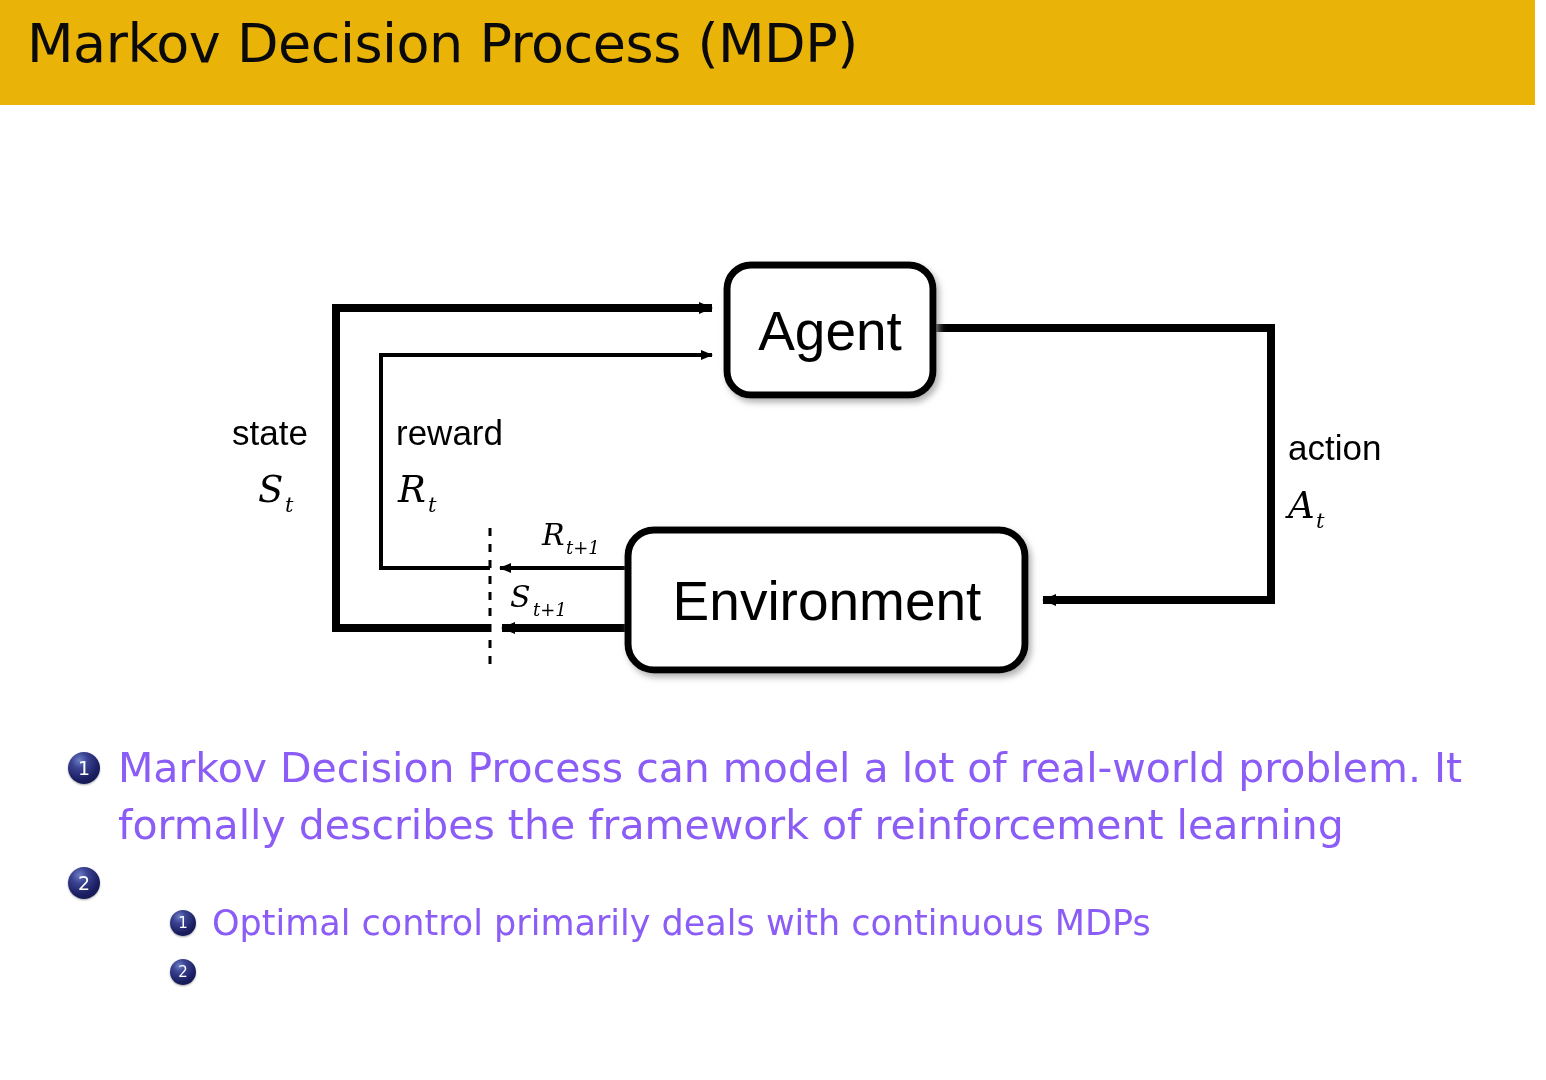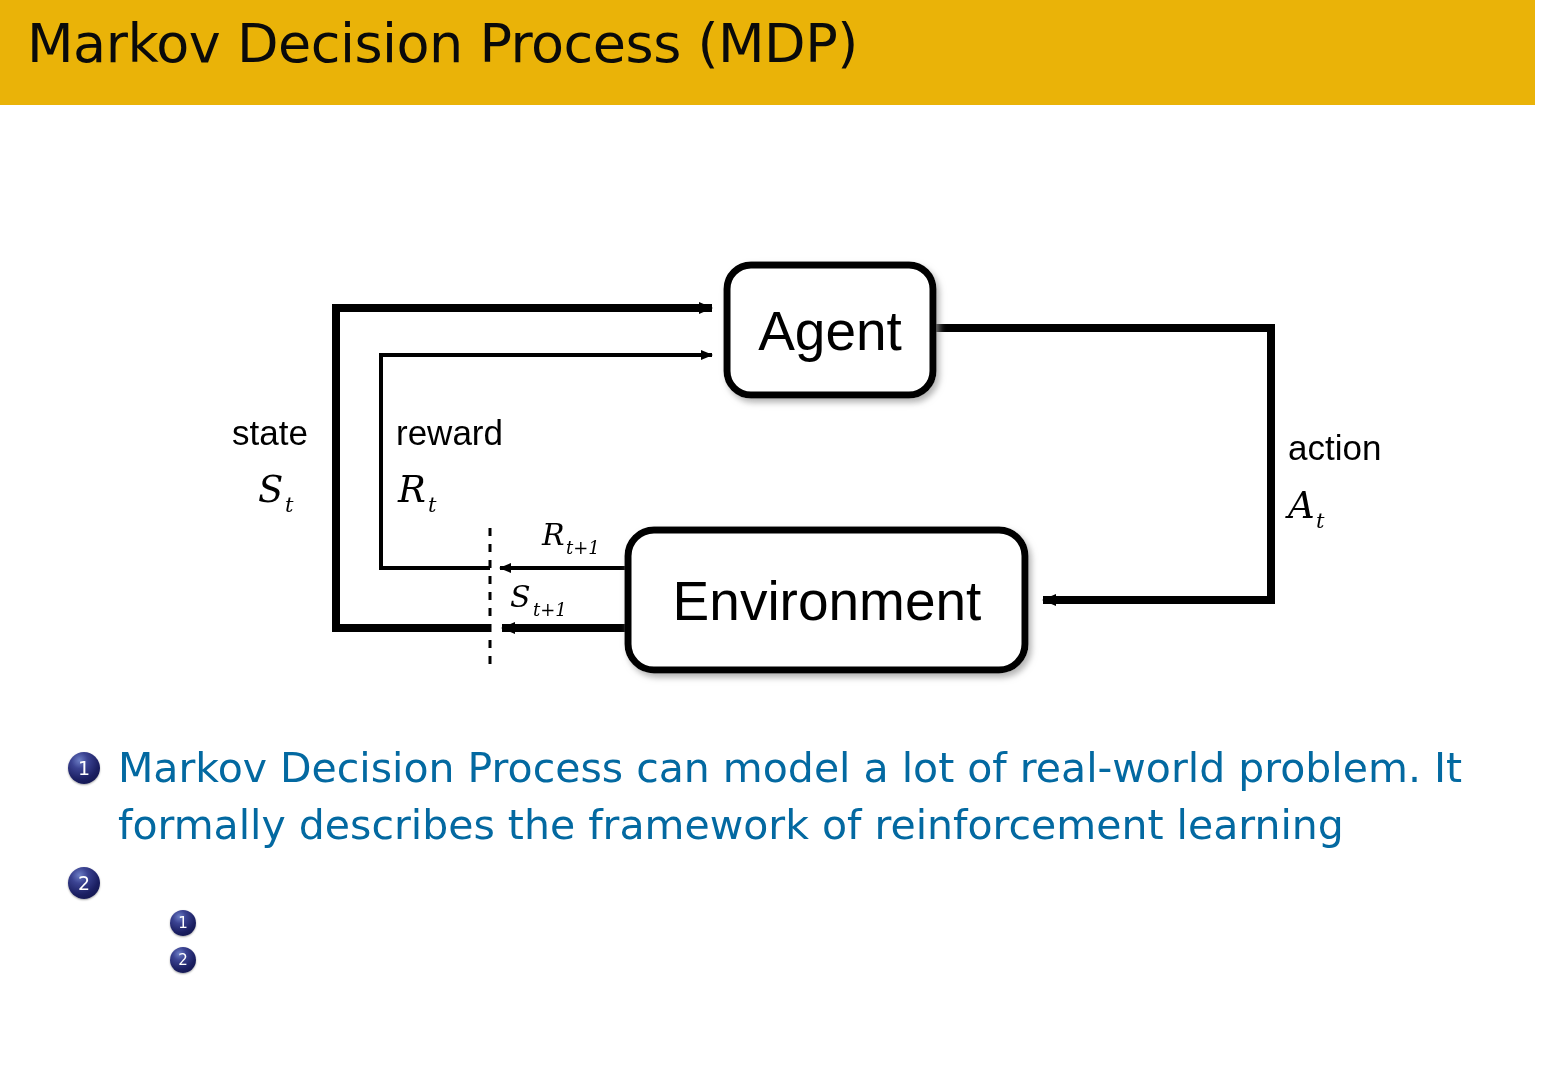--- a/index.html
+++ b/index.html
@@ -117,21 +117,21 @@
     margin-top: 12px;
   }
   .lvl2 .bullet-badge {
     width: 26px;
     height: 26px;
     font-size: 15px;
     margin-top: 11px;
   }
   .bullet-text {
     font-family: "DejaVu Sans", sans-serif;
-    color: #0369a1;
+    color: #8b5cf6;
   }
   .lvl1 {
     margin-left: 68px;
     margin-bottom: 0px;
   }
   .lvl1 .bullet-text {
     font-size: 41px;
     line-height: 1.40;
     margin-left: 18px;
     max-width: 1400px;
@@ -236,19 +236,20 @@
     <div class="bullet-badge">1</div>
     <div class="bullet-text">Markov Decision Process can model a lot of real-world problem. It formally describes the framework of reinforcement learning</div>
   </div>
 
   <div class="bullet-item lvl1">
     <div class="bullet-badge">2</div>
   </div>
 
   <div class="bullet-item lvl2">
     <div class="bullet-badge">1</div>
+    <div class="bullet-text tight">Optimal control primarily deals with continuous MDPs</div>
   </div>
 
   <div class="bullet-item lvl2">
     <div class="bullet-badge">2</div>
   </div>
 
 </div>
 
 </body></html>

